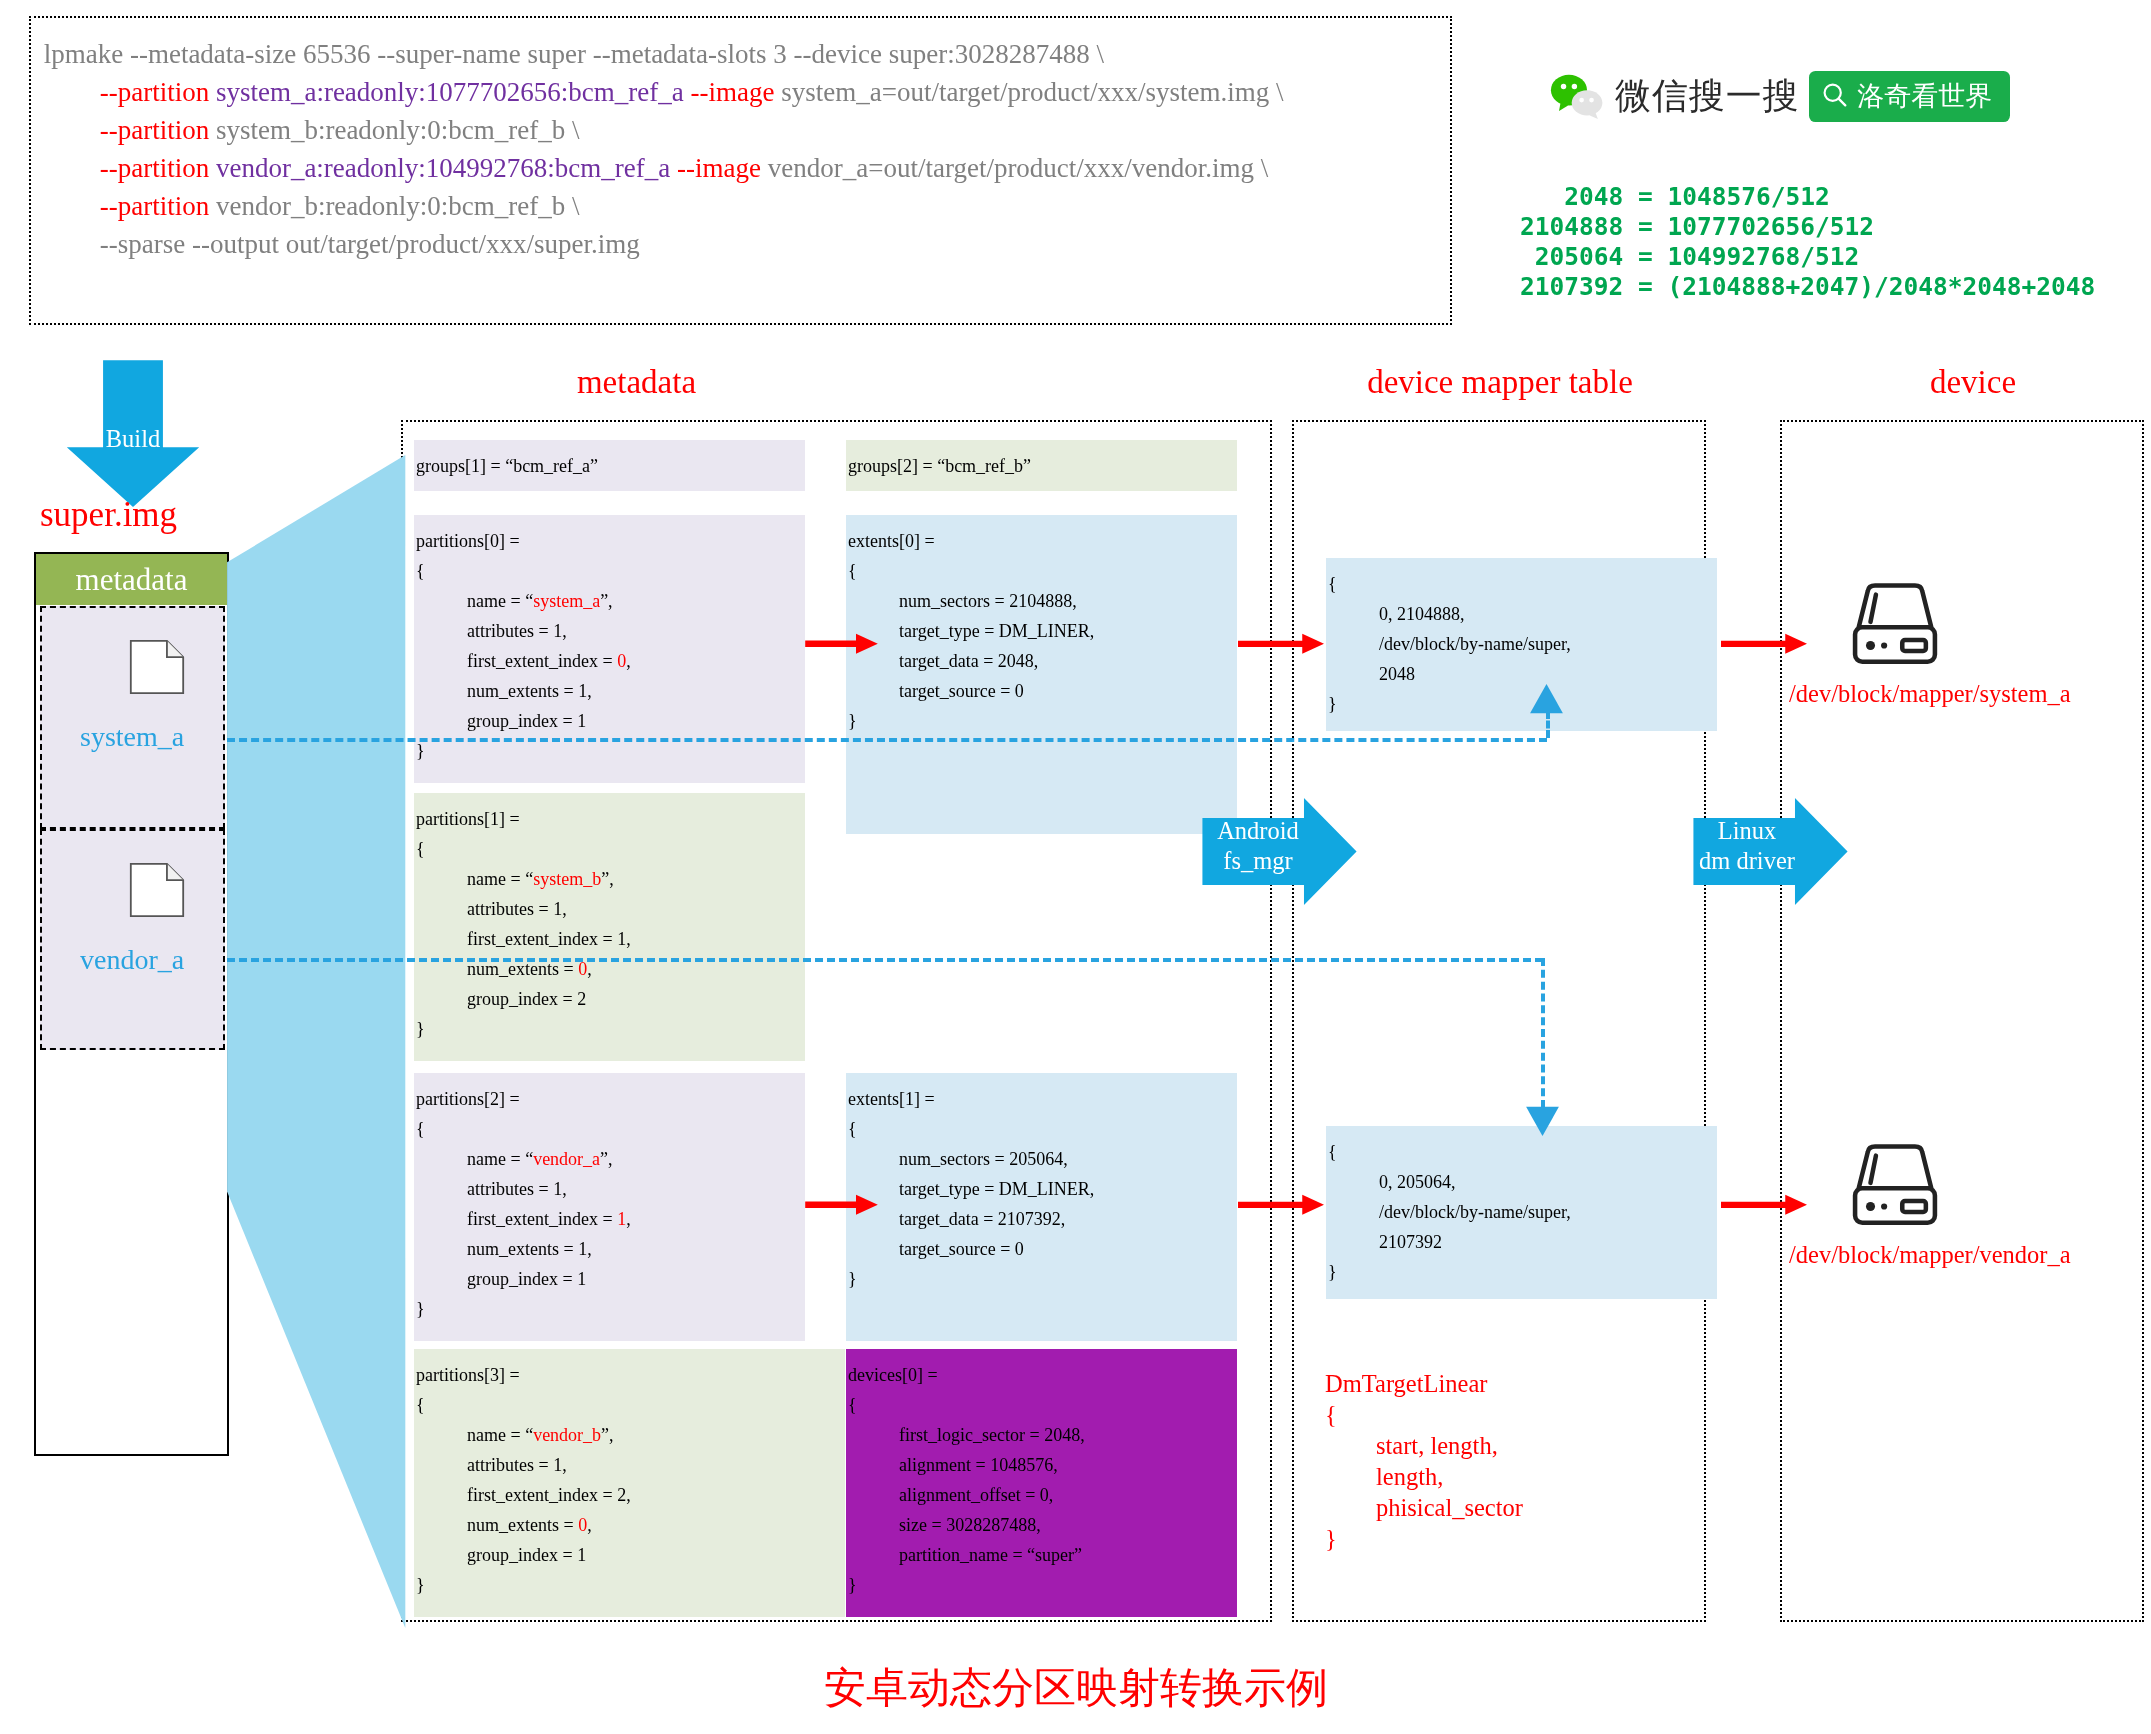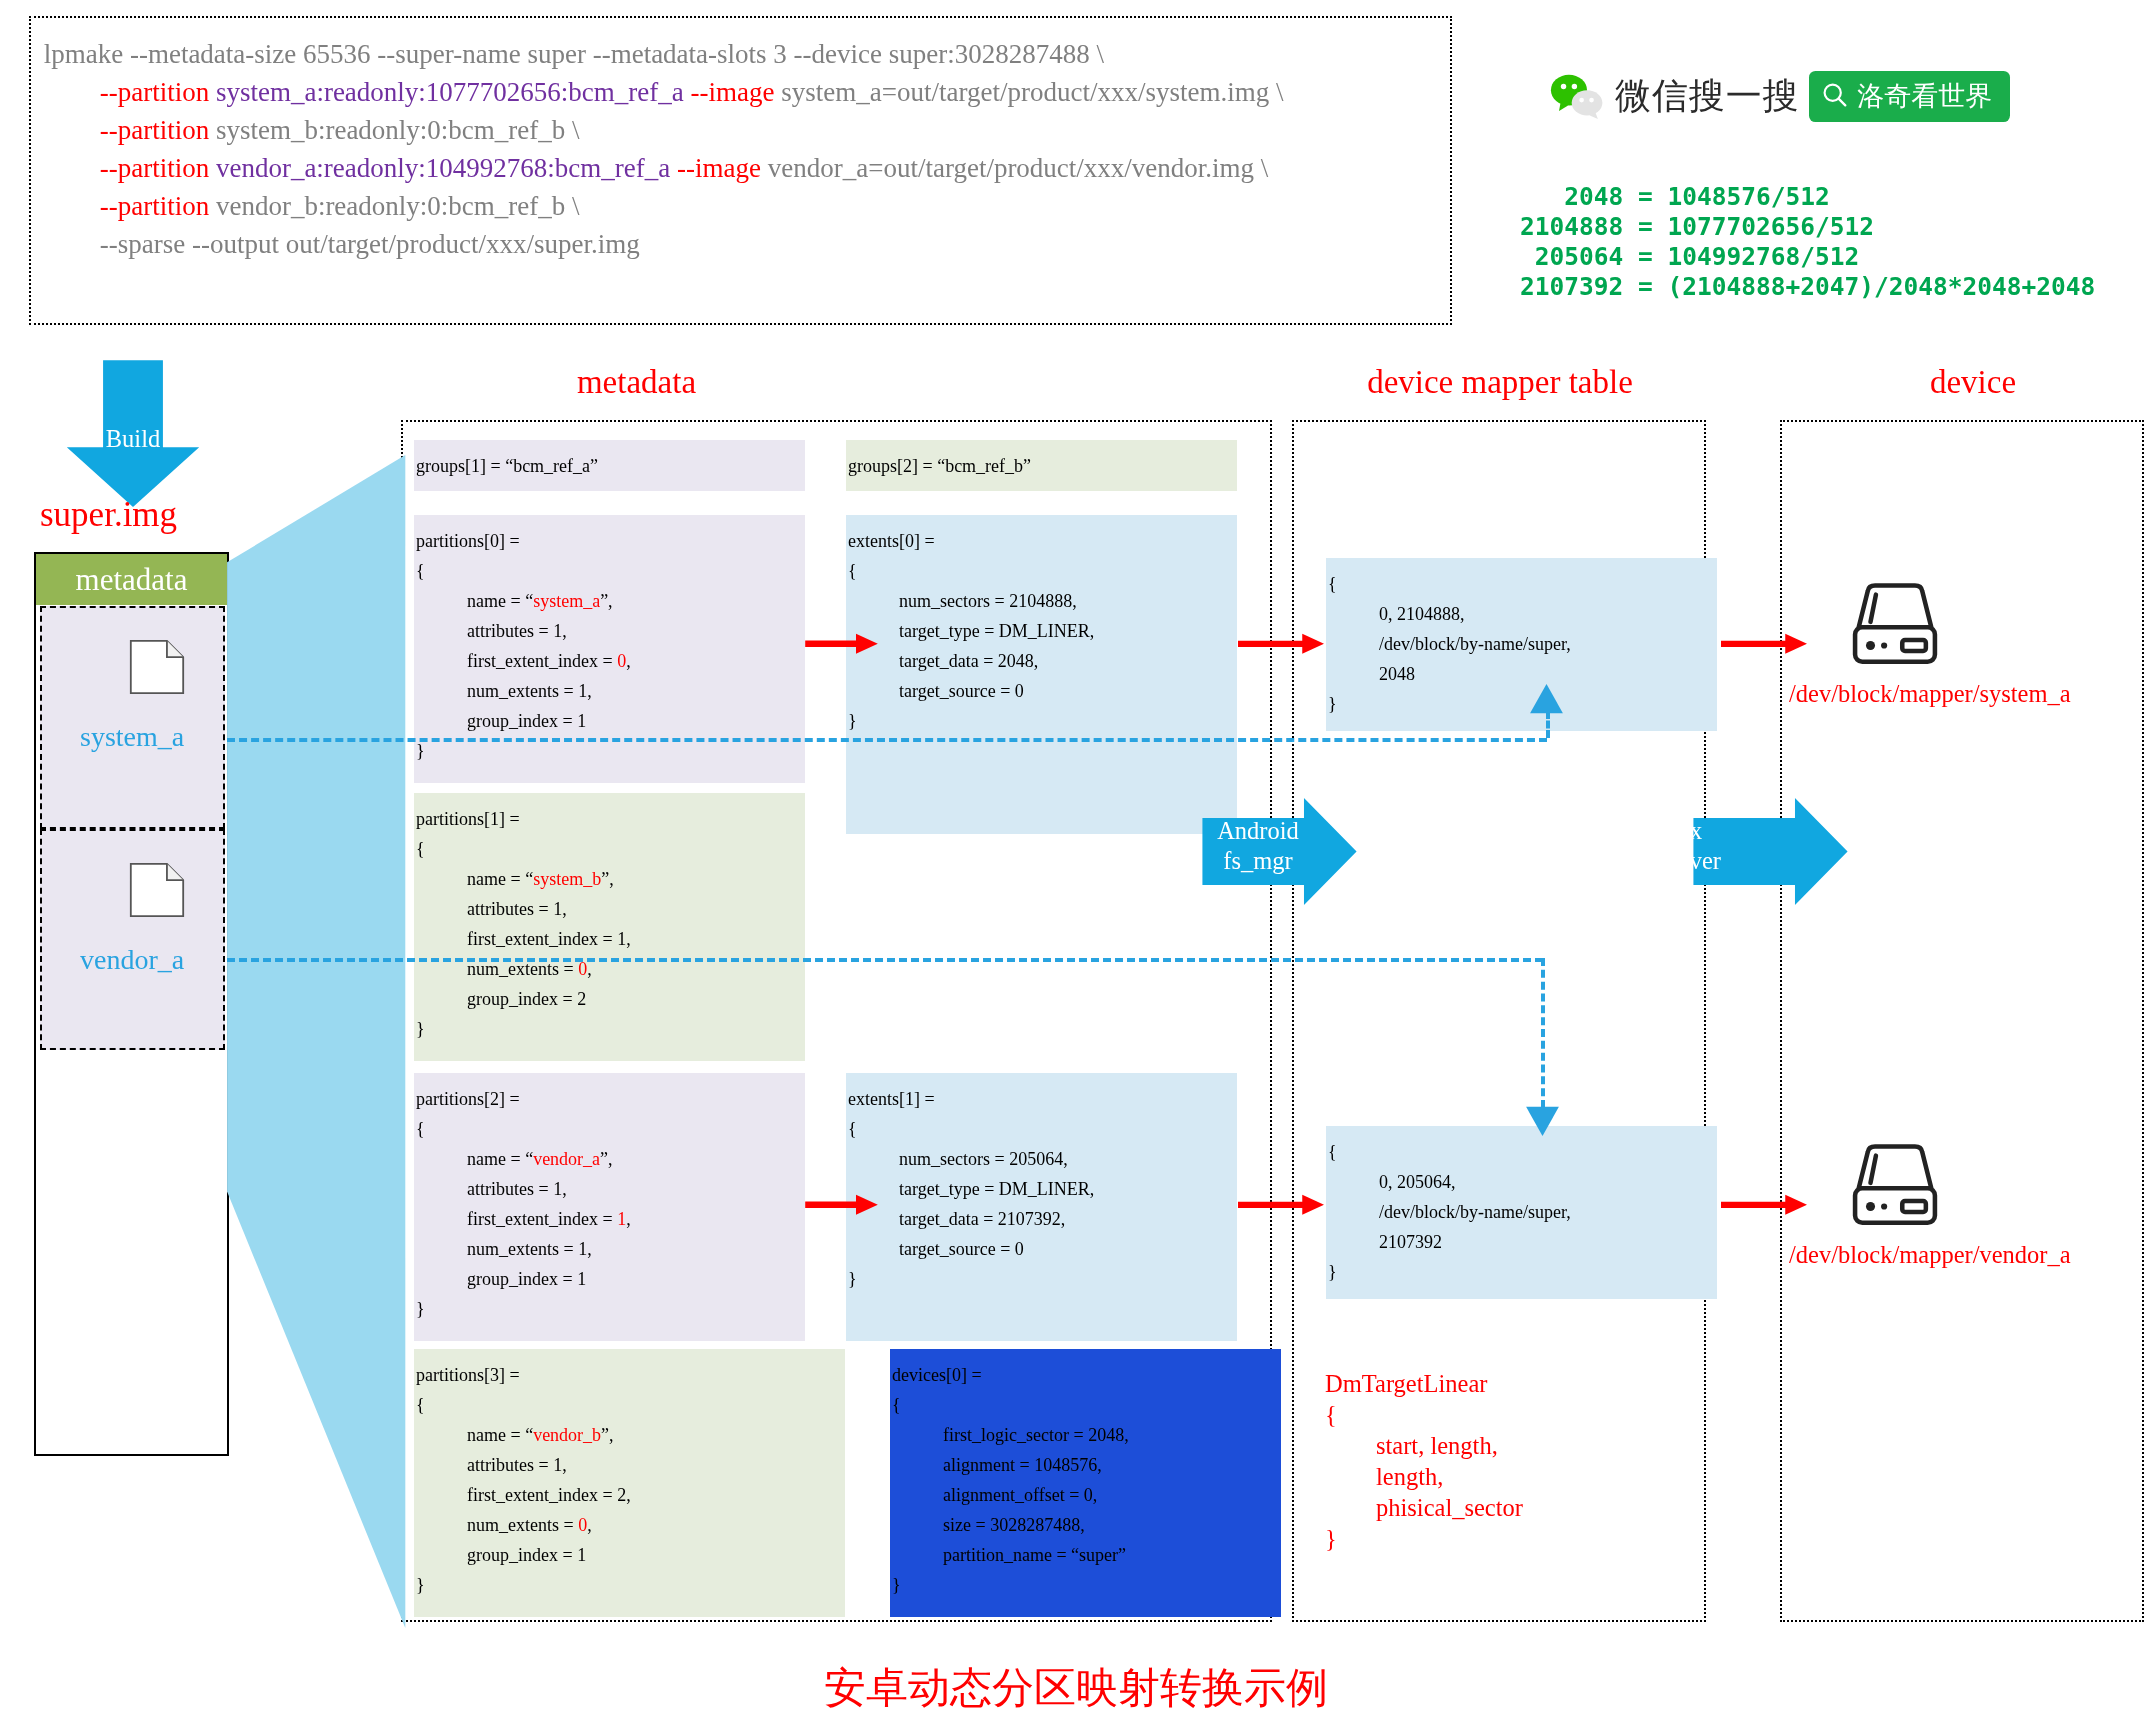--- a/index.html
+++ b/index.html
@@ -203,21 +203,21 @@
     position: absolute;
     box-sizing: border-box;
     padding: 11px 2px;
     font-family: "Liberation Serif", serif;
     font-size: 18px;
     line-height: 30px;
   }
   .bg-lavender { background: #eae7f1; }
   .bg-greenish { background: #e6eddd; }
   .bg-blue     { background: #d6e9f4; }
-  .bg-peach    { background: #1d4ed8; margin-left: 44px; }
+  .bg-peach    { background: #a21caf; }
   .code-line { white-space: pre; color: #000; }
   .code-ind  { padding-left: 51px; }
   .v-red     { color: #ff0000; }
 
   
   .red-arrow {
     position: absolute;
     height: 23.6px;
   }
 
@@ -511,21 +511,21 @@
     <polygon points="0,22 112,22 112,0 170,59 112,118 112,96 0,96" fill="#11a7e0"></polygon>
   </svg>
 </div>
 <div class="bba-label" style="left:1209px; top:816px; width:98px;"><span>Android</span><br><span>fs_mgr</span></div>
 
 <div class="big-blue-arrow" style="left:1693px; top:798px; width:155px; height:107px;">
   <svg width="155" height="107" viewBox="0 0 170 118" xmlns="http://www.w3.org/2000/svg">
     <polygon points="0,22 112,22 112,0 170,59 112,118 112,96 0,96" fill="#11a7e0"></polygon>
   </svg>
 </div>
-<div class="bba-label" style="left:1624px; top:816px; width:98px;"><span>Linux</span><br><span>dm driver</span></div>
+<div class="bba-label" style="left:1698px; top:816px; width:98px;"><span>Linux</span><br><span>dm driver</span></div>
 
 <div class="device-icon" style="left:1846px; top:580px;">
   <svg width="98" height="91" viewBox="0 0 108 100" xmlns="http://www.w3.org/2000/svg">
     <path d="M14 52 L24 12 Q25 6 32 6 L76 6 Q83 6 84 12 L94 52 Z" fill="#ffffff" stroke="#222" stroke-width="5" stroke-linejoin="round"></path>
     <line x1="33" y1="16" x2="27" y2="46" stroke="#222" stroke-width="5" stroke-linecap="round"></line>
     <rect x="10" y="52" width="88" height="38" rx="8" fill="#ffffff" stroke="#222" stroke-width="5"></rect>
     <circle cx="27" cy="72" r="5" fill="#222"></circle>
     <circle cx="42" cy="72" r="3.4" fill="#222"></circle>
     <rect x="62" y="66" width="26" height="12" rx="3" fill="none" stroke="#222" stroke-width="5"></rect>
   </svg>

